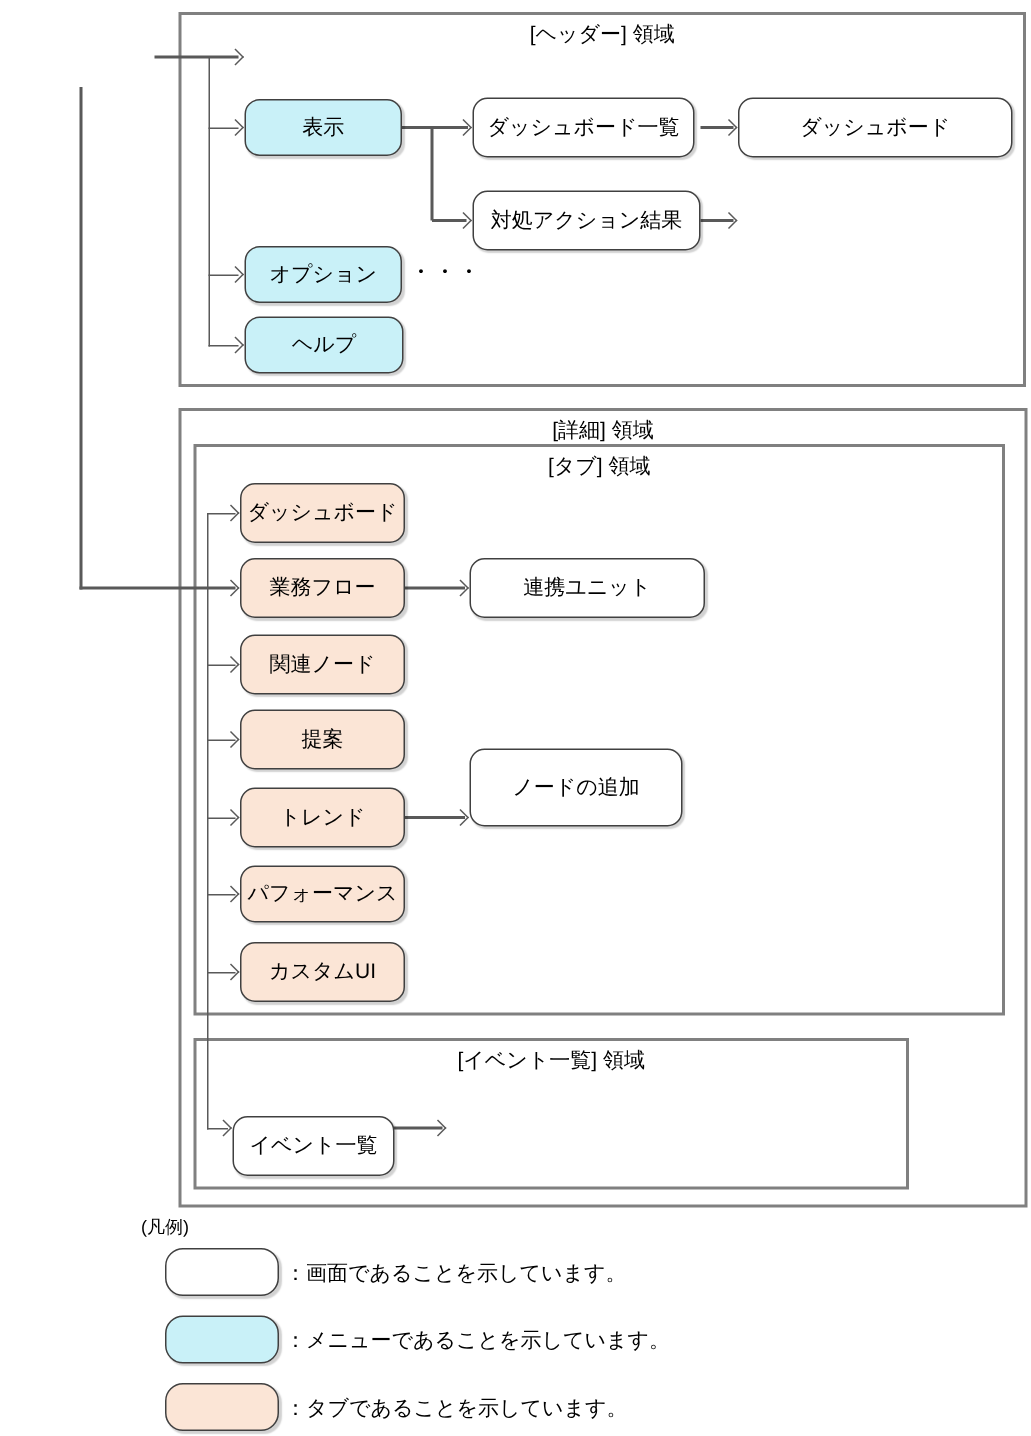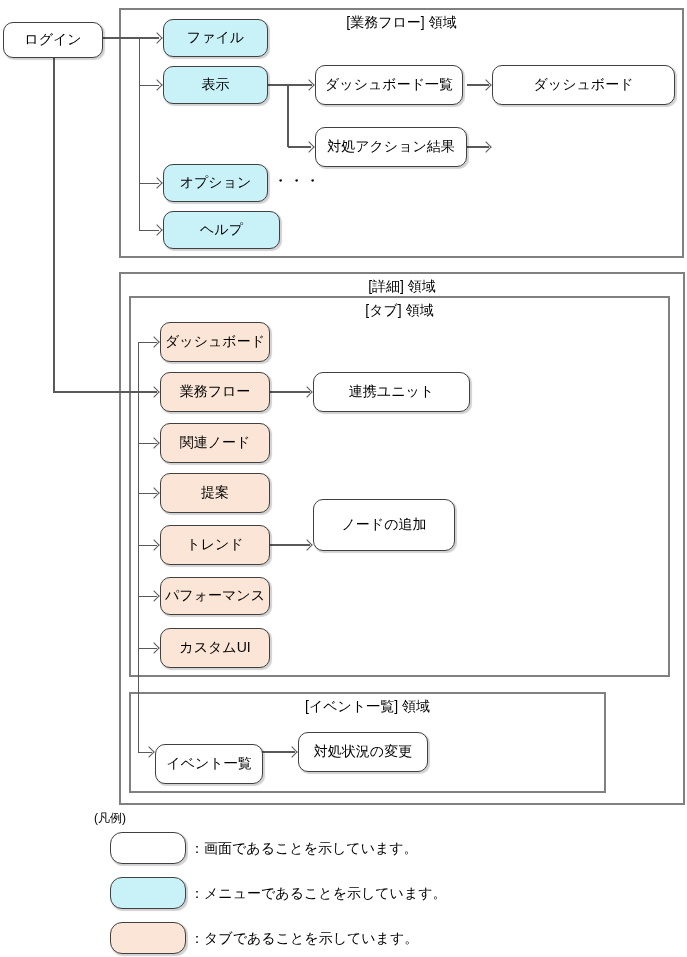--- a/index.html
+++ b/index.html
@@ -35,21 +35,21 @@
     box-shadow:1.5px 1.5px 1px rgba(0,0,0,0.18);
   }
   .legend-label{position:absolute;font-size:14px;white-space:nowrap;}
 </style>
 </head>
 <body>
 
 <div id="canvas">
 
   <div class="region" style="left:119px;top:8px;width:565px;height:250px">
-    <div class="region-title">[業務フロー] 領域</div>
+    <div class="region-title">[ヘッダー] 領域</div>
   </div>
 
   <div class="region" style="left:119px;top:272px;width:566px;height:533px">
     <div class="region-title">[詳細] 領域</div>
   </div>
 
   <div class="region" style="left:129px;top:296px;width:541px;height:381px">
     <div class="region-title">[タブ] 領域</div>
   </div>
 
@@ -100,43 +100,40 @@
   <div class="arr" style="left:150px;top:439px"></div>
   <div class="arr" style="left:150px;top:489px"></div>
   <div class="arr" style="left:150px;top:541px"></div>
   <div class="arr" style="left:150px;top:592px"></div>
   <div class="arr" style="left:150px;top:644px"></div>
   <div class="arr" style="left:145px;top:748px"></div>
   <div class="arr" style="left:303px;top:388px"></div>
   <div class="arr" style="left:303px;top:541px"></div>
   <div class="arr" style="left:288px;top:748px"></div>
 
-  <div class="node" style="left:3px;top:22px;width:100px;height:36px">ログイン</div>
 
-  <div class="node menu" style="left:163px;top:19px;width:105px;height:38px">ファイル</div>
   <div class="node menu" style="left:163px;top:66px;width:105px;height:38px">表示</div>
   <div class="node" style="left:315px;top:65px;width:148px;height:40px">ダッシュボード一覧</div>
   <div class="node" style="left:492px;top:65px;width:183px;height:40px">ダッシュボード</div>
   <div class="node" style="left:315px;top:127px;width:152px;height:40px">対処アクション結果</div>
   <div class="node menu" style="left:163px;top:164px;width:105px;height:38px">オプション</div>
   <div class="dots" style="left:274px;top:172px">・・・</div>
-  <div class="node menu" style="left:163px;top:211px;width:117px;height:38px">ヘルプ</div>
+  <div class="node menu" style="left:163px;top:211px;width:106px;height:38px">ヘルプ</div>
 
   <div class="node tab" style="left:160px;top:322px;width:110px;height:40px">ダッシュボード</div>
   <div class="node tab" style="left:160px;top:372px;width:110px;height:40px">業務フロー</div>
   <div class="node" style="left:313px;top:372px;width:157px;height:40px">連携ユニット</div>
   <div class="node tab" style="left:160px;top:423px;width:110px;height:40px">関連ノード</div>
   <div class="node tab" style="left:160px;top:473px;width:110px;height:40px">提案</div>
   <div class="node tab" style="left:160px;top:525px;width:110px;height:40px">トレンド</div>
   <div class="node" style="left:313px;top:499px;width:142px;height:52px">ノードの追加</div>
   <div class="node tab" style="left:160px;top:577px;width:110px;height:38px">パフォーマンス</div>
   <div class="node tab" style="left:160px;top:628px;width:110px;height:40px">カスタムUI</div>
 
   <div class="node" style="left:155px;top:744px;width:108px;height:40px">イベント一覧</div>
-  <div class="node" style="left:298px;top:732px;width:130px;height:40px">対処状況の変更</div>
 
   <div class="legend-title" style="left:94px;top:810px">(凡例)</div>
 
   <div>
     <div class="legend-swatch" style="left:110px;top:832px;background:var(--screen-fill)"></div>
     <div class="legend-label" style="left:190px;top:832px;line-height:32px">：画面であることを示しています。</div>
   </div>
 
   <div>
     <div class="legend-swatch" style="left:110px;top:877px;background:var(--menu-fill)"></div>

